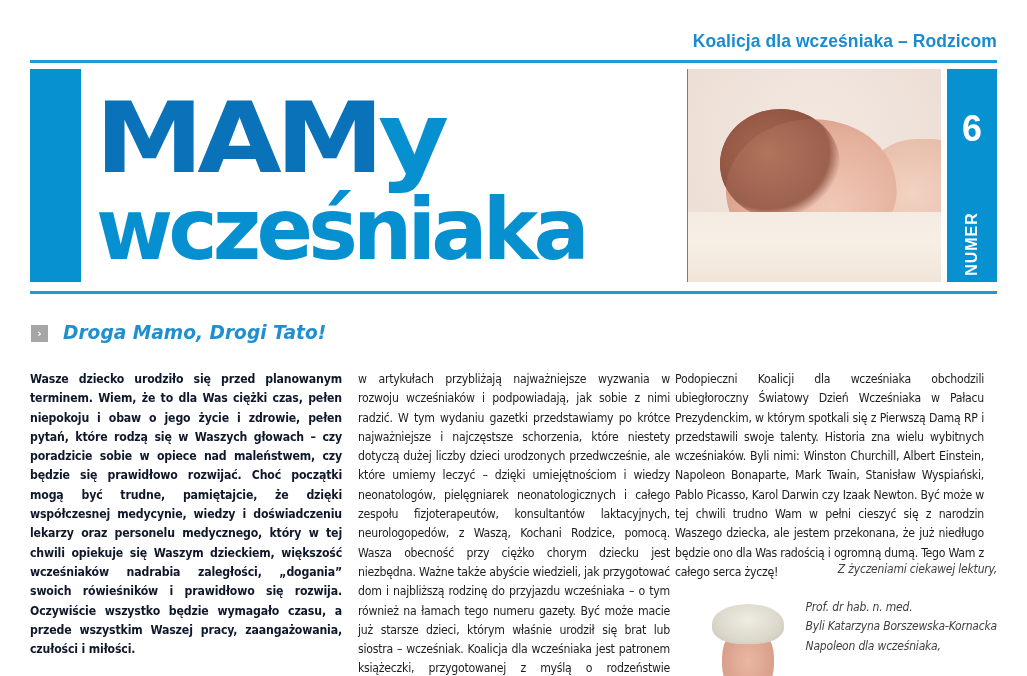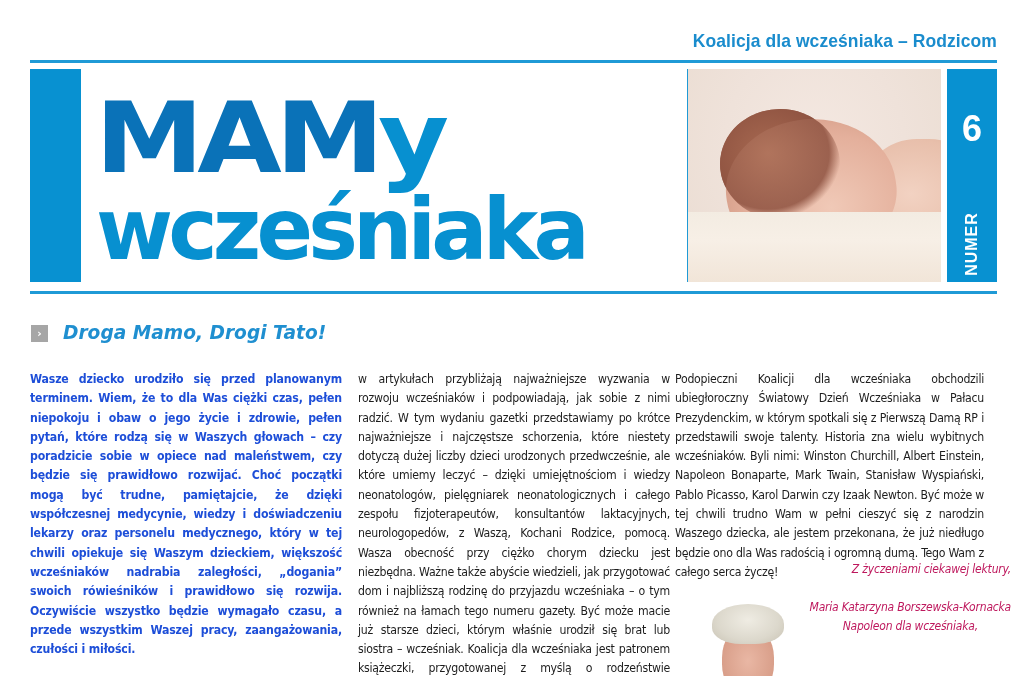--- a/index.html
+++ b/index.html
@@ -48,24 +48,24 @@
     font-family:"Liberation Sans", sans-serif; font-weight:bold; font-size:16px; letter-spacing:1px;
     transform: translate(-50%,-50%) rotate(-90deg); white-space:nowrap; }
   .head-icon { left:31px; top:325px; width:17px; height:17px; background:#a6a6a6; color:#fff;
     font-family:"DejaVu Sans", sans-serif; font-weight:bold; font-size:11px; line-height:17px; text-align:center; }
   .heading { left:63px; top:320px; font-family:"DejaVu Sans", sans-serif; font-style:italic; font-weight:bold;
     font-size:20px; color:#1f8fd0; white-space:nowrap; transform:scaleX(0.93); transform-origin:left top; }
   .col { width:312px; font-size:12.2px; line-height:19.3px; text-align:justify; color:#1d1d1d;
     font-family:"DejaVu Sans Condensed","DejaVu Sans", sans-serif; }
   .col p { margin:0; }
   .col1 { left:30px; top:370px; }
-  .col1 .lead { font-weight:bold; color:#1d4ed8; margin-bottom:19px; letter-spacing:-0.15px; }
+  .col1 .lead { font-weight:bold; color:#0f172a; margin-bottom:19px; letter-spacing:-0.15px; }
   .col2 { left:358px; top:370px; letter-spacing:-0.25px; }
   .col3 { left:648px; top:370px; letter-spacing:-0.25px; width:309px;margin-left:27px; }
-  .sig { right:16px; text-align:center; font-style:italic; font-size:12px; line-height:19.3px; color:#be185d;
+  .sig { right:30px; text-align:left; font-style:italic; font-size:12px; line-height:19.3px; color:#404040;
     font-family:"DejaVu Sans Condensed","DejaVu Sans", sans-serif; letter-spacing:-0.2px; }
   .portrait { left:712px; top:604px; width:72px; height:80px; overflow:hidden; }
   .portrait .hairp { position:absolute; left:0; top:0; width:72px; height:60px; border-radius:50% 50% 40% 40%;
     background: radial-gradient(ellipse at 50% 40%, #efece3 0%, #dcd8cc 60%, #c8c2b3 100%); }
   .portrait .face { position:absolute; left:10px; top:22px; width:52px; height:70px; border-radius:45%;
     background: radial-gradient(ellipse at 50% 50%, #e9b7a4 0%, #d99f8a 70%, #c98a75 100%); }
 </style>
 </head>
 <body>
 
@@ -103,20 +103,21 @@
 <div class="abs col col2">
   <p>w artykułach przybliżają najważniejsze wyzwania w rozwoju wcześniaków i podpowiadają, jak sobie z nimi radzić. W tym wydaniu gazetki przedstawiamy po krótce najważniejsze i najczęstsze schorzenia, które niestety dotyczą dużej liczby dzieci urodzonych przedwcześnie, ale które umiemy leczyć – dzięki umiejętnościom i wiedzy neonatologów, pielęgniarek neonatologicznych i całego zespołu fizjoterapeutów, konsultantów laktacyjnych, neurologopedów, z Waszą, Kochani Rodzice, pomocą. Wasza obecność przy ciężko chorym dziecku jest niezbędna. Ważne także abyście wiedzieli, jak przygotować dom i najbliższą rodzinę do przyjazdu wcześniaka – o tym również na łamach tego numeru gazety. Być może macie już starsze dzieci, którym właśnie urodził się brat lub siostra – wcześniak. Koalicja dla wcześniaka jest patronem książeczki, przygotowanej z myślą o rodzeństwie wcześniaków, przy pomocy której będziecie mogli wyjaśnić swoim starszym pociechom, co dzieje się w szpitalu z ich maleńkim bratem lub siostrą, dlaczego jest w inkubatorze, dlaczego Was nie ma</p>
 </div>
 
 <div class="abs col col3">
   <p>Podopieczni Koalicji dla wcześniaka obchodzili ubiegłoroczny Światowy Dzień Wcześniaka w Pałacu Prezydenckim, w którym spotkali się z Pierwszą Damą RP i przedstawili swoje talenty. Historia zna wielu wybitnych wcześniaków. Byli nimi: Winston Churchill, Albert Einstein, Napoleon Bonaparte, Mark Twain, Stanisław Wyspiański, Pablo Picasso, Karol Darwin czy Izaak Newton. Być może w tej chwili trudno Wam w pełni cieszyć się z narodzin Waszego dziecka, ale jestem przekonana, że już niedługo będzie ono dla Was radością i ogromną dumą. Tego Wam z całego serca życzę!</p>
 </div>
 
 <div class="abs sig" style="top:560px;">Z życzeniami ciekawej lektury,</div>
 <div class="abs sig" style="top:598px;">
-  <div>Maria Katarzyna Borszewska-Kornacka</div>
+  <div>Prof. dr hab. n. med.</div>
+  <div>Byli Katarzyna Borszewska-Kornacka</div>
   <div>Napoleon dla wcześniaka,</div>
 </div>
 
 <div class="abs portrait" aria-label="author-portrait-photo">
   <div class="face"></div>
   <div class="hairp" style="height:40px;"></div>
 </div>
 
 </body></html>

